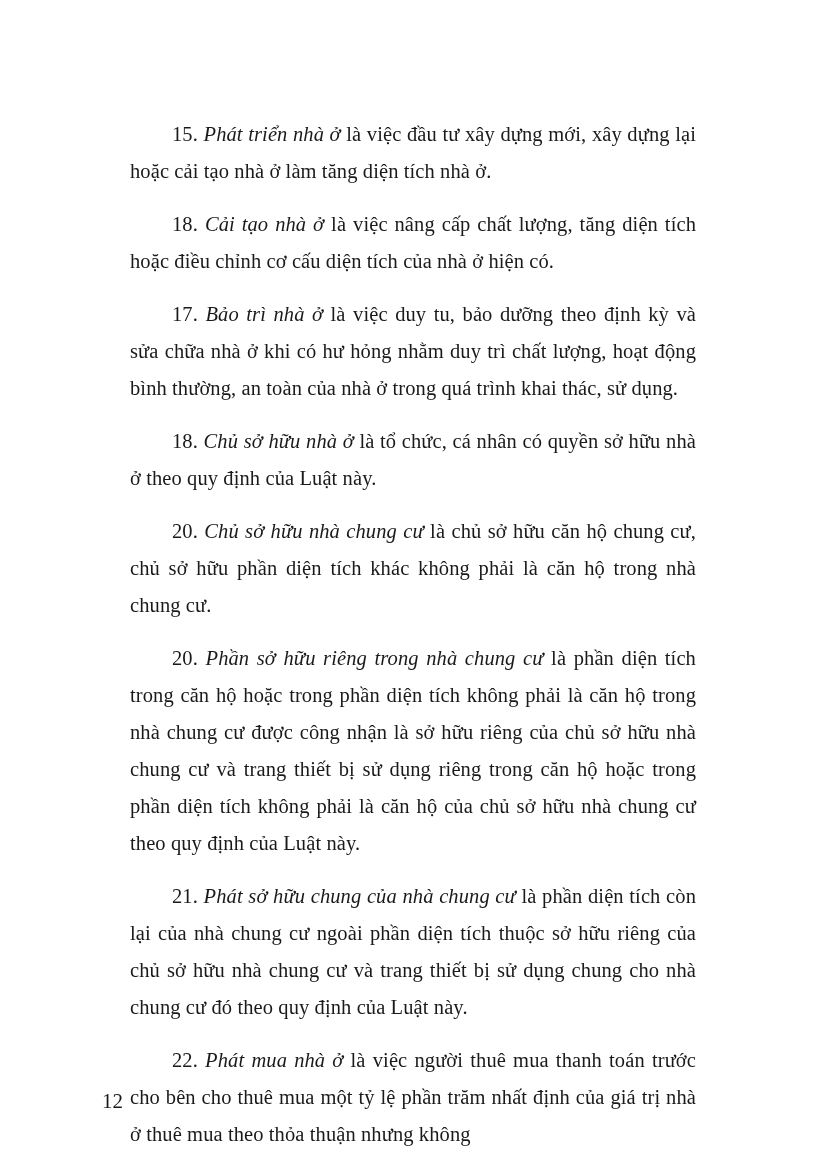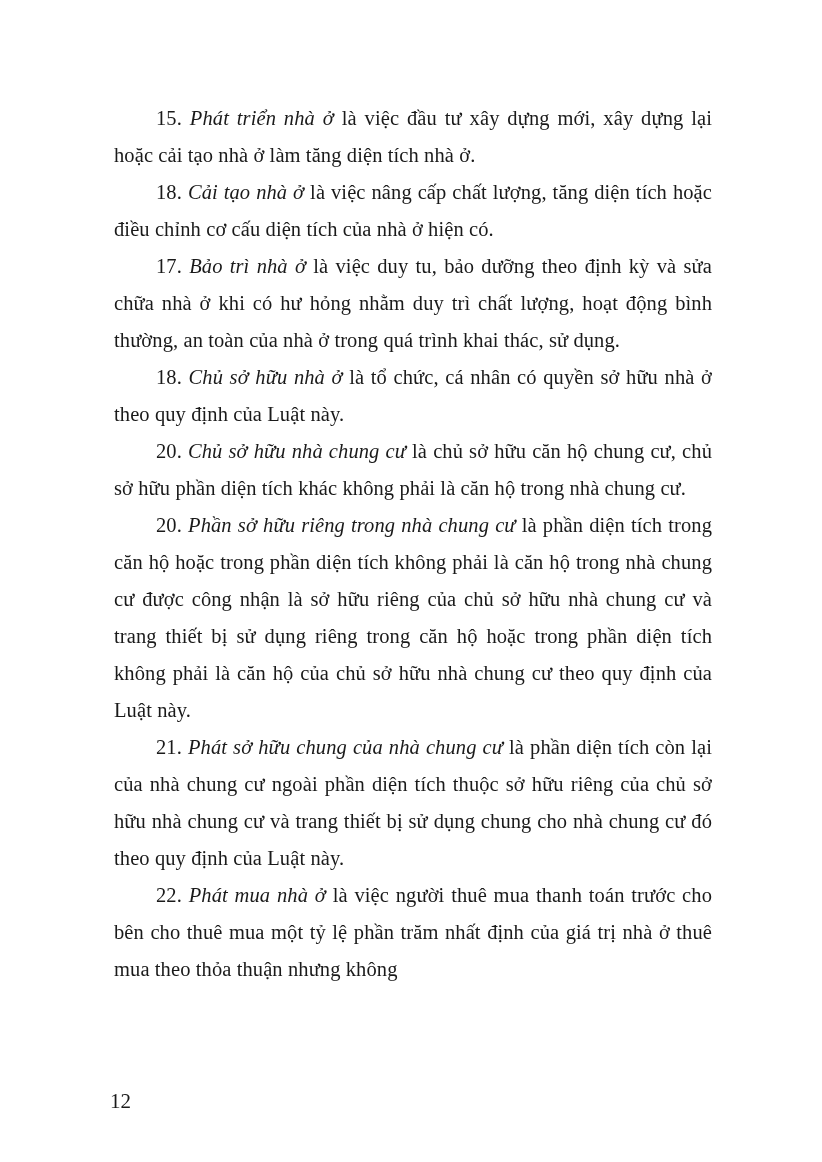--- a/index.html
+++ b/index.html
@@ -17,36 +17,36 @@
     box-sizing: border-box;
     overflow: hidden;
   }
   .text-block {
     position: absolute;
     top: 100px;
     left: 114px;
     right: 110px;
   }
   .para {
-    margin: 0;
+    margin: 16px;
     font-size: 20.5px;
     line-height: 37px;
     text-align: justify;
     text-indent: 42px;
     letter-spacing: 0.1px;
   }
   .para .num {
     font-style: normal;
   }
   .para .term {
     font-style: italic;
   }
   .page-number {
     position: absolute;
-    left: 110px;
+    left: 102px;
     bottom: 48px;
     font-size: 21px;
     font-style: normal;
   }
 </style>
 </head>
 <body>
 
 <div class="page">
   <div class="text-block">

